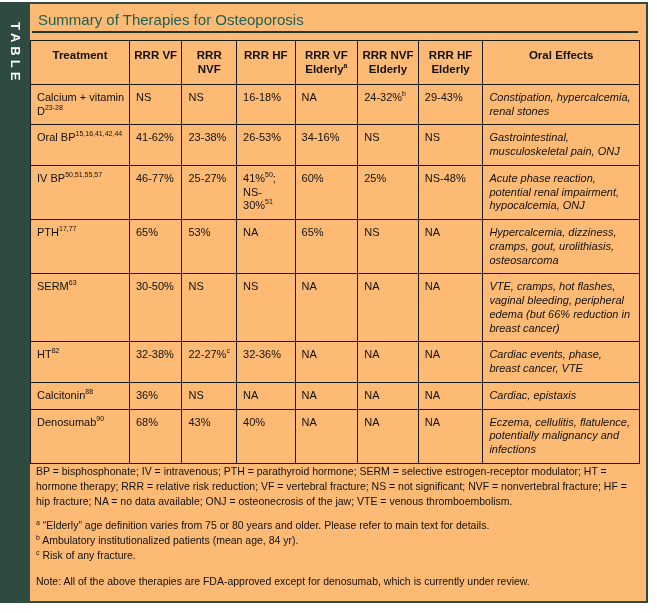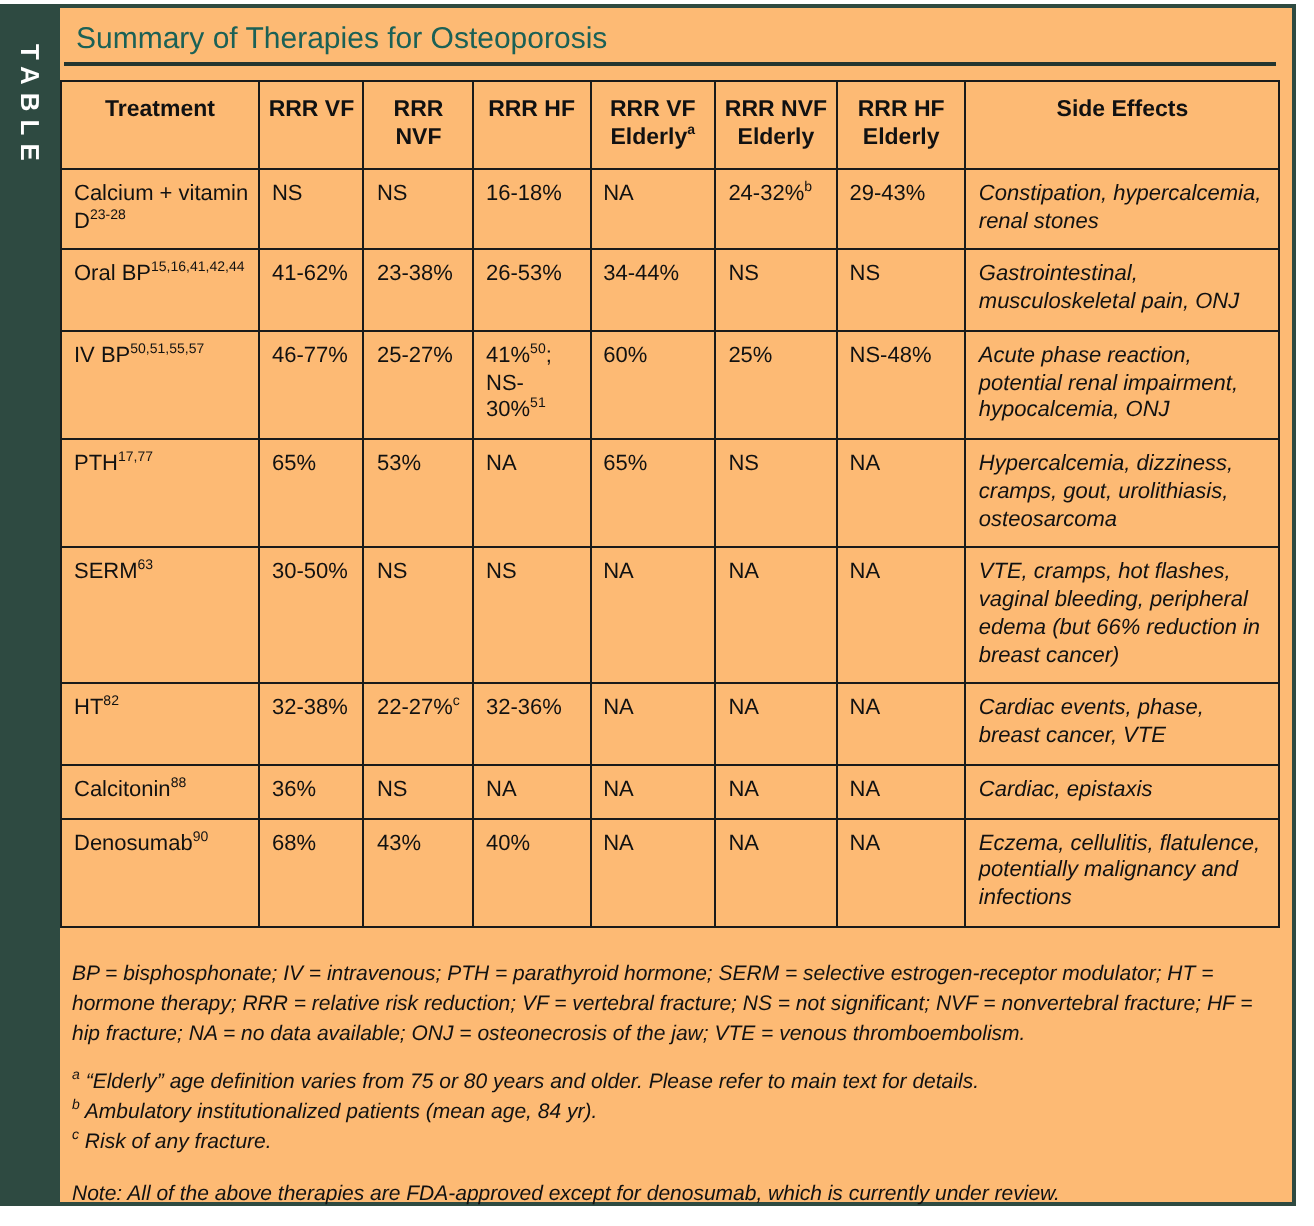--- a/index.html
+++ b/index.html
@@ -30,21 +30,21 @@
   table.therapy th, table.therapy td {
     border:1px solid #1a1a1a; vertical-align:top;
     color:#111111; font-size:11px; line-height:1.25;
     padding:6px 3px 6px 6px; text-align:left;
     overflow:hidden;
   }
   table.therapy th { font-weight:bold; text-align:center; font-size:11.5px; padding:7px 2px; }
   table.therapy td.se { padding-right:4px;font-style:italic; }
   sup { font-size:7px; line-height:0; vertical-align:super; letter-spacing:0; }
 
-  .footnotes { margin-top:16px; padding:0 4px 0 6px; font-style:italic; font-size:10.5px; line-height:1.42; color:#111111; }
+  .footnotes { margin-top:0; padding:0 4px 0 6px; font-size:10.5px; line-height:1.42; color:#111111; }
   .fn-abbr { margin-bottom:10px; }
   .fn-item { margin:0; }
   .fn-note { margin-top:11px; }
 </style>
 </head>
 <body>
 
 <div class="canvas">
   <div class="figure">
     <div class="sidebar">
@@ -66,40 +66,40 @@
         </colgroup>
         <thead>
           <tr>
               <th>Treatment</th>
               <th>RRR VF</th>
               <th>RRR NVF</th>
               <th>RRR HF</th>
               <th>RRR VF Elderly<sup>a</sup></th>
               <th>RRR NVF Elderly</th>
               <th>RRR HF Elderly</th>
-              <th>Side Effects</th>
+              <th>Oral Effects</th>
             </tr>
         </thead>
         <tbody>
             <tr>
               <td>Calcium + vitamin D<sup>23-28</sup></td>
               <td>NS</td>
               <td>NS</td>
               <td>16-18%</td>
               <td>NA</td>
               <td>24-32%<sup>b</sup></td>
               <td>29-43%</td>
               <td class="se">Constipation, hypercalcemia, renal stones</td>
             </tr>
             <tr>
               <td>Oral BP<sup>15,16,41,42,44</sup></td>
               <td>41-62%</td>
               <td>23-38%</td>
               <td>26-53%</td>
-              <td>34-44%</td>
+              <td>34-16%</td>
               <td>NS</td>
               <td>NS</td>
               <td class="se">Gastrointestinal, musculoskeletal pain, ONJ</td>
             </tr>
             <tr>
               <td>IV BP<sup>50,51,55,57</sup></td>
               <td>46-77%</td>
               <td>25-27%</td>
               <td>41%<sup>50</sup>; NS-30%<sup>51</sup></td>
               <td>60%</td>

